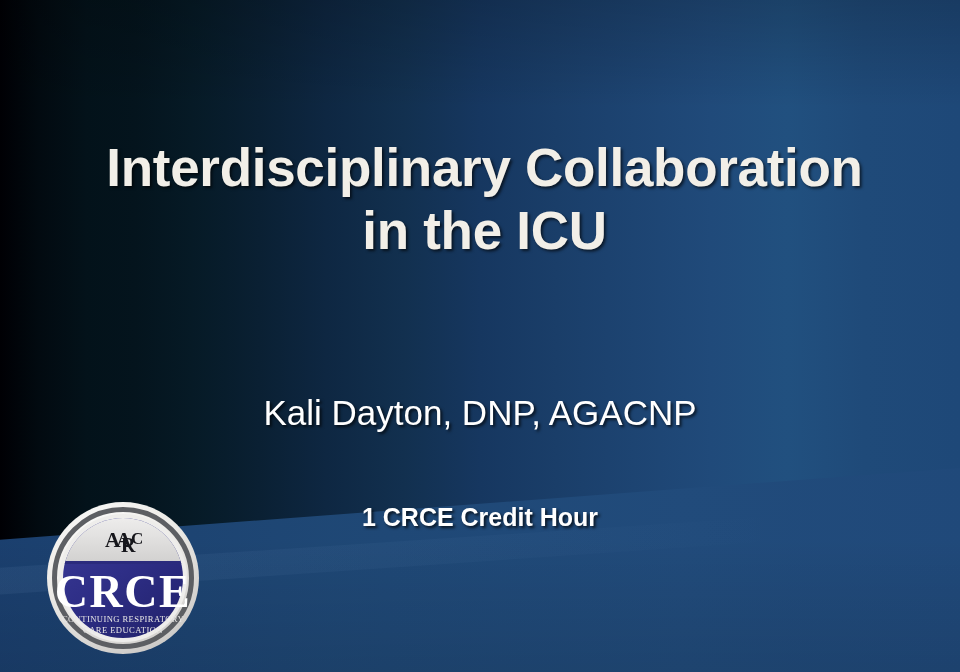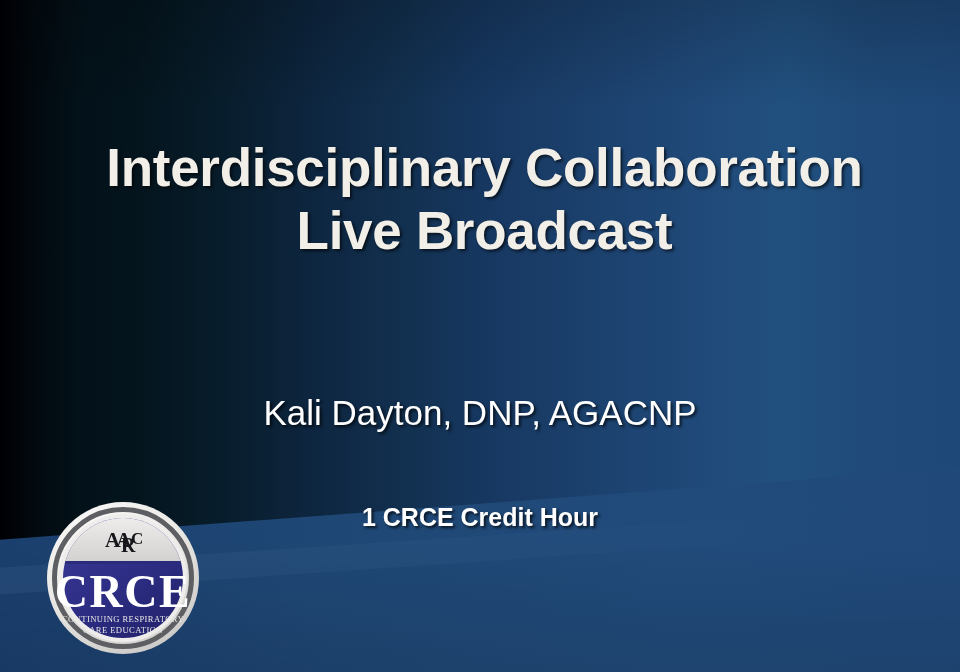--- a/index.html
+++ b/index.html
@@ -145,21 +145,21 @@
 <div id="slide">
 
   <div id="diagonal-band"></div>
   <div id="diagonal-sheen"></div>
   <div id="vignette"></div>
 
   <div id="text-block">
 
     <div id="title-group">
       <div class="title-line">Interdisciplinary Collaboration</div>
-      <div class="title-line">Live Broadcast</div>
+      <div class="title-line">in the ICU</div>
     </div>
 
     <div id="presenter">Kali Dayton, DNP, AGACNP</div>
 
     <div id="approval-group">
       <div class="approval-line">1 CRCE Credit Hour</div>
     </div>
 
   </div>
 

